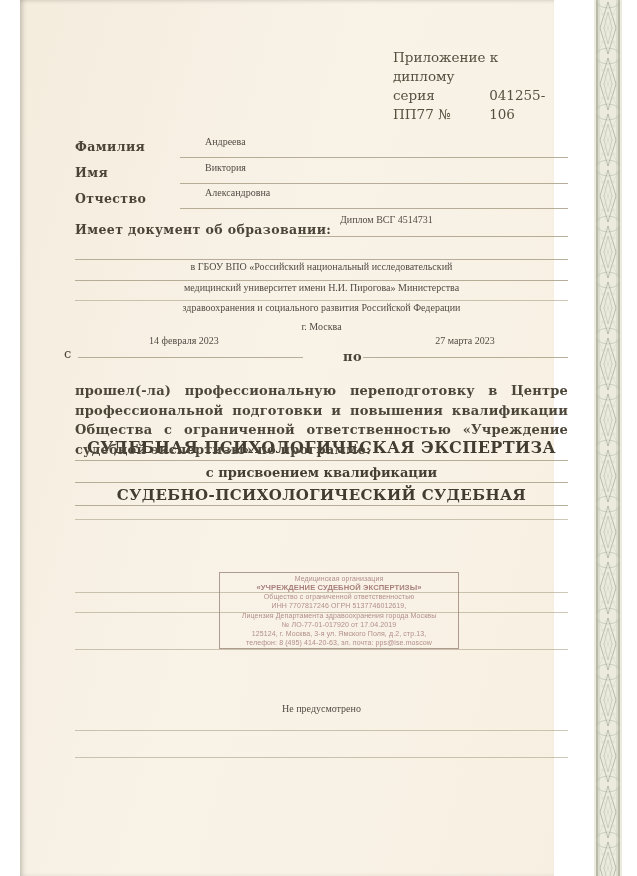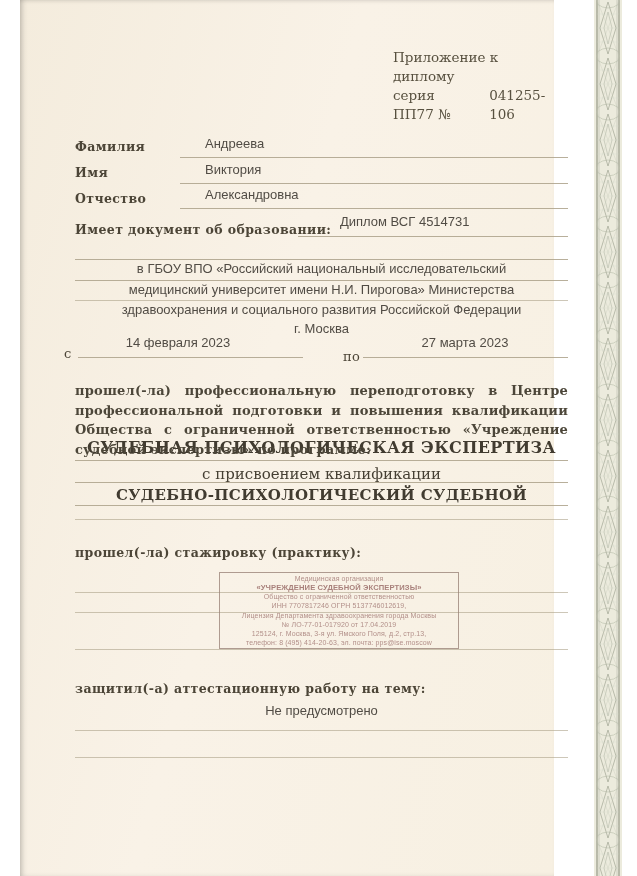--- a/index.html
+++ b/index.html
@@ -10,33 +10,33 @@
            background:linear-gradient(105deg,#f4ecdd 0%,#f9f2e7 45%,#f7f0e2 100%);
            box-shadow:inset 4px 0 6px -3px rgba(0,0,0,.28), inset 0 3px 5px -3px rgba(0,0,0,.12); }
   .abs { position:absolute; }
 
   
   .hdr { left:393px; top:48px; font-size:13.5px; color:#57503f; line-height:19px; }
   .hdr .serial-row { display:flex; gap:14px; }
 
   
   .lbl { font-weight:700; font-size:12.5px; color:#4c4537; letter-spacing:.4px; }
-  .val { font-size:13px; color:#514c45; font-family:Liberation Sans, sans-serif; }
+  .val { font-size:10px; color:#514c45; font-family:Liberation Serif, serif; }
 
   .rule { height:1px; background:#aba189; opacity:.85; }
   .rule.soft { opacity:.6; }
 
   .center { text-align:center; }
   .w-main { left:75px; width:493px; }
 
   .para { font-size:13px; font-weight:600; color:#4c4639; line-height:19.5px;
           text-align:justify; letter-spacing:.2px; }
 
   .title-big  { font-weight:700; font-size:16px; color:#413b30; letter-spacing:.4px; }
-  .title-mid  { font-weight:400; font-size:15px; color:#453f33; }
+  .title-mid  { font-weight:700; font-size:13px; color:#453f33; }
   .title-big2 { font-weight:700; font-size:15px; color:#413b30; letter-spacing:.4px; }
 
   
   .stamp { left:219px; top:572px; width:240px; height:77px;
            border:1.5px solid rgba(150,125,115,.75);
            display:flex; flex-direction:column; justify-content:center;
            text-align:center; color:#b28f89;
            font-family:"Liberation Sans","DejaVu Sans",sans-serif;
            font-size:7px; line-height:9.1px; letter-spacing:.1px;
            filter:blur(.3px); }
@@ -97,53 +97,51 @@
   <div class="abs val w-main center" style="top:261px;">в ГБОУ ВПО «Российский национальный исследовательский</div>
   <div class="abs rule w-main" style="top:280px;"></div>
 
   <div class="abs val w-main center" style="top:282px;">медицинский университет имени Н.И. Пирогова» Министерства</div>
   <div class="abs rule w-main soft" style="top:300px;"></div>
 
   <div class="abs val w-main center" style="top:302px;">здравоохранения и социального развития Российской Федерации</div>
   <div class="abs val w-main center" style="top:321px;">г. Москва</div>
 
   <div class="abs lbl" style="left:64px;top:346px;font-weight:400;font-size:13px;">с</div>
-  <div class="abs val center" style="left:68px;top:335px;width:220px;">14 февраля 2023</div>
+  <div class="abs val center" style="left:74px;top:335px;width:220px;">14 февраля 2023</div>
   <div class="abs rule" style="left:78px;top:357px;width:225px;"></div>
-  <div class="abs lbl" style="left:343px;top:349px;font-weight:400;font-size:13px;">по</div>
+  <div class="abs lbl" style="left:343px;top:349px;font-weight:700;font-size:13px;">по</div>
   <div class="abs val center" style="left:365px;top:335px;width:200px;">27 марта 2023</div>
   <div class="abs rule" style="left:363px;top:357px;width:205px;"></div>
 
   <div class="abs title-big w-main center" style="top:438px;">СУДЕБНАЯ ПСИХОЛОГИЧЕСКАЯ ЭКСПЕРТИЗА</div>
 
   <div class="abs para w-main" style="top:381px;">прошел(-ла) профессиональную переподготовку в Центре профессиональной подготовки и повышения квалификации Общества с ограниченной ответственностью «Учреждение судебной экспертизы» по программе:</div>
   <div class="abs rule w-main" style="top:460px;"></div>
 
   <div class="abs title-mid w-main center" style="top:465px;">с присвоением квалификации</div>
   <div class="abs rule w-main" style="top:482px;"></div>
 
-  <div class="abs title-big2 w-main center" style="top:486px;">СУДЕБНО-ПСИХОЛОГИЧЕСКИЙ СУДЕБНОЙ</div>
+  <div class="abs title-big2 w-main center" style="top:486px;">СУДЕБНО-ПСИХОЛОГИЧЕСКИЙ СУДЕБНАЯ</div>
   <div class="abs rule w-main" style="top:505px;"></div>
 
   <div class="abs rule w-main soft" style="top:519px;"></div>
 
-  <div class="abs lbl" style="left:75px;top:545px;">прошел(-ла) стажировку (практику):</div>
 
   <div class="abs rule w-main soft" style="top:592px;"></div>
   <div class="abs rule w-main soft" style="top:612px;"></div>
   <div class="abs rule w-main soft" style="top:649px;"></div>
 
   <div class="abs stamp">
     <div>Медицинская организация</div>
     <div class="b">«УЧРЕЖДЕНИЕ СУДЕБНОЙ ЭКСПЕРТИЗЫ»</div>
     <div>Общество с ограниченной ответственностью</div>
     <div>ИНН 7707817246   ОГРН 5137746012619,</div>
     <div>Лицензия Департамента здравоохранения города Москвы</div>
     <div>№ ЛО-77-01-017920 от 17.04.2019</div>
     <div>125124, г. Москва, 3-я ул. Ямского Поля, д.2, стр.13,</div>
     <div>телефон: 8 (495) 414-20-63, эл. почта: pps@ise.moscow</div>
   </div>
 
-  <div class="abs lbl" style="left:75px;top:681px;">защитил(-а) аттестационную работу на тему:</div>
   <div class="abs val w-main center" style="top:703px;">Не предусмотрено</div>
   <div class="abs rule w-main soft" style="top:730px;"></div>
   <div class="abs rule w-main soft" style="top:757px;"></div>
 </div>
 
 </body></html>

